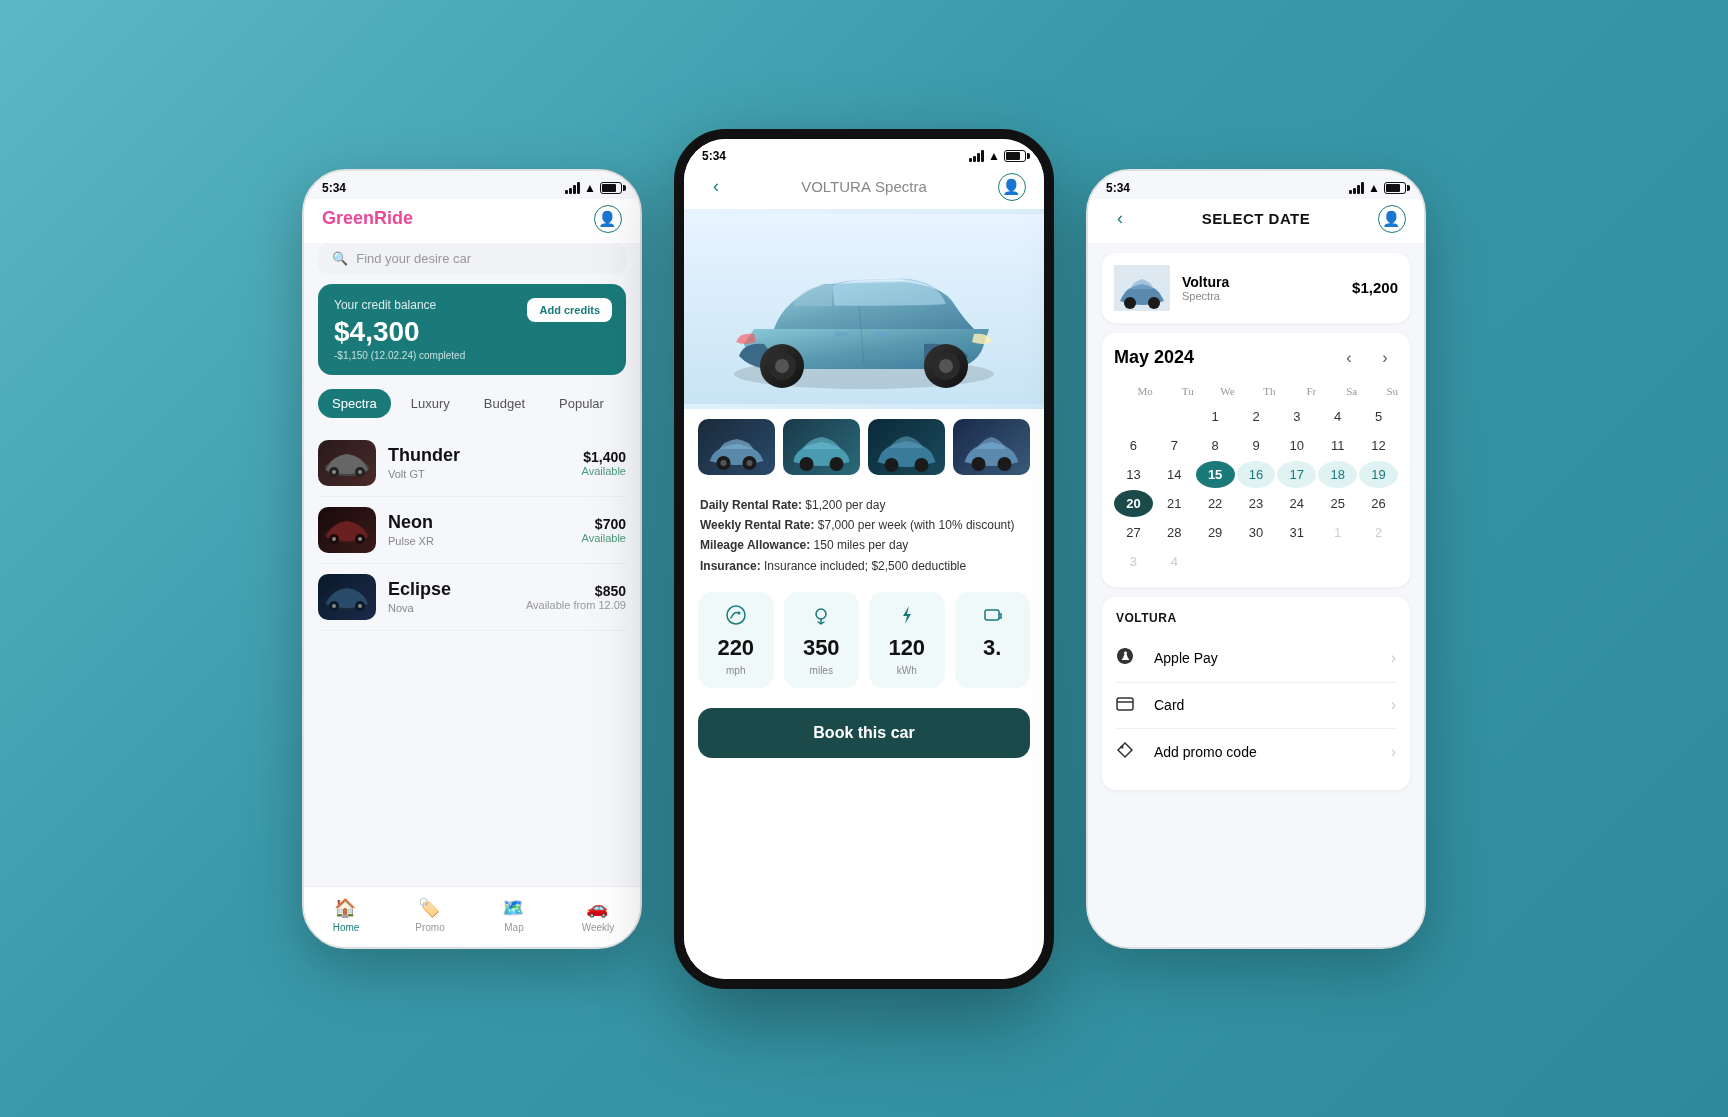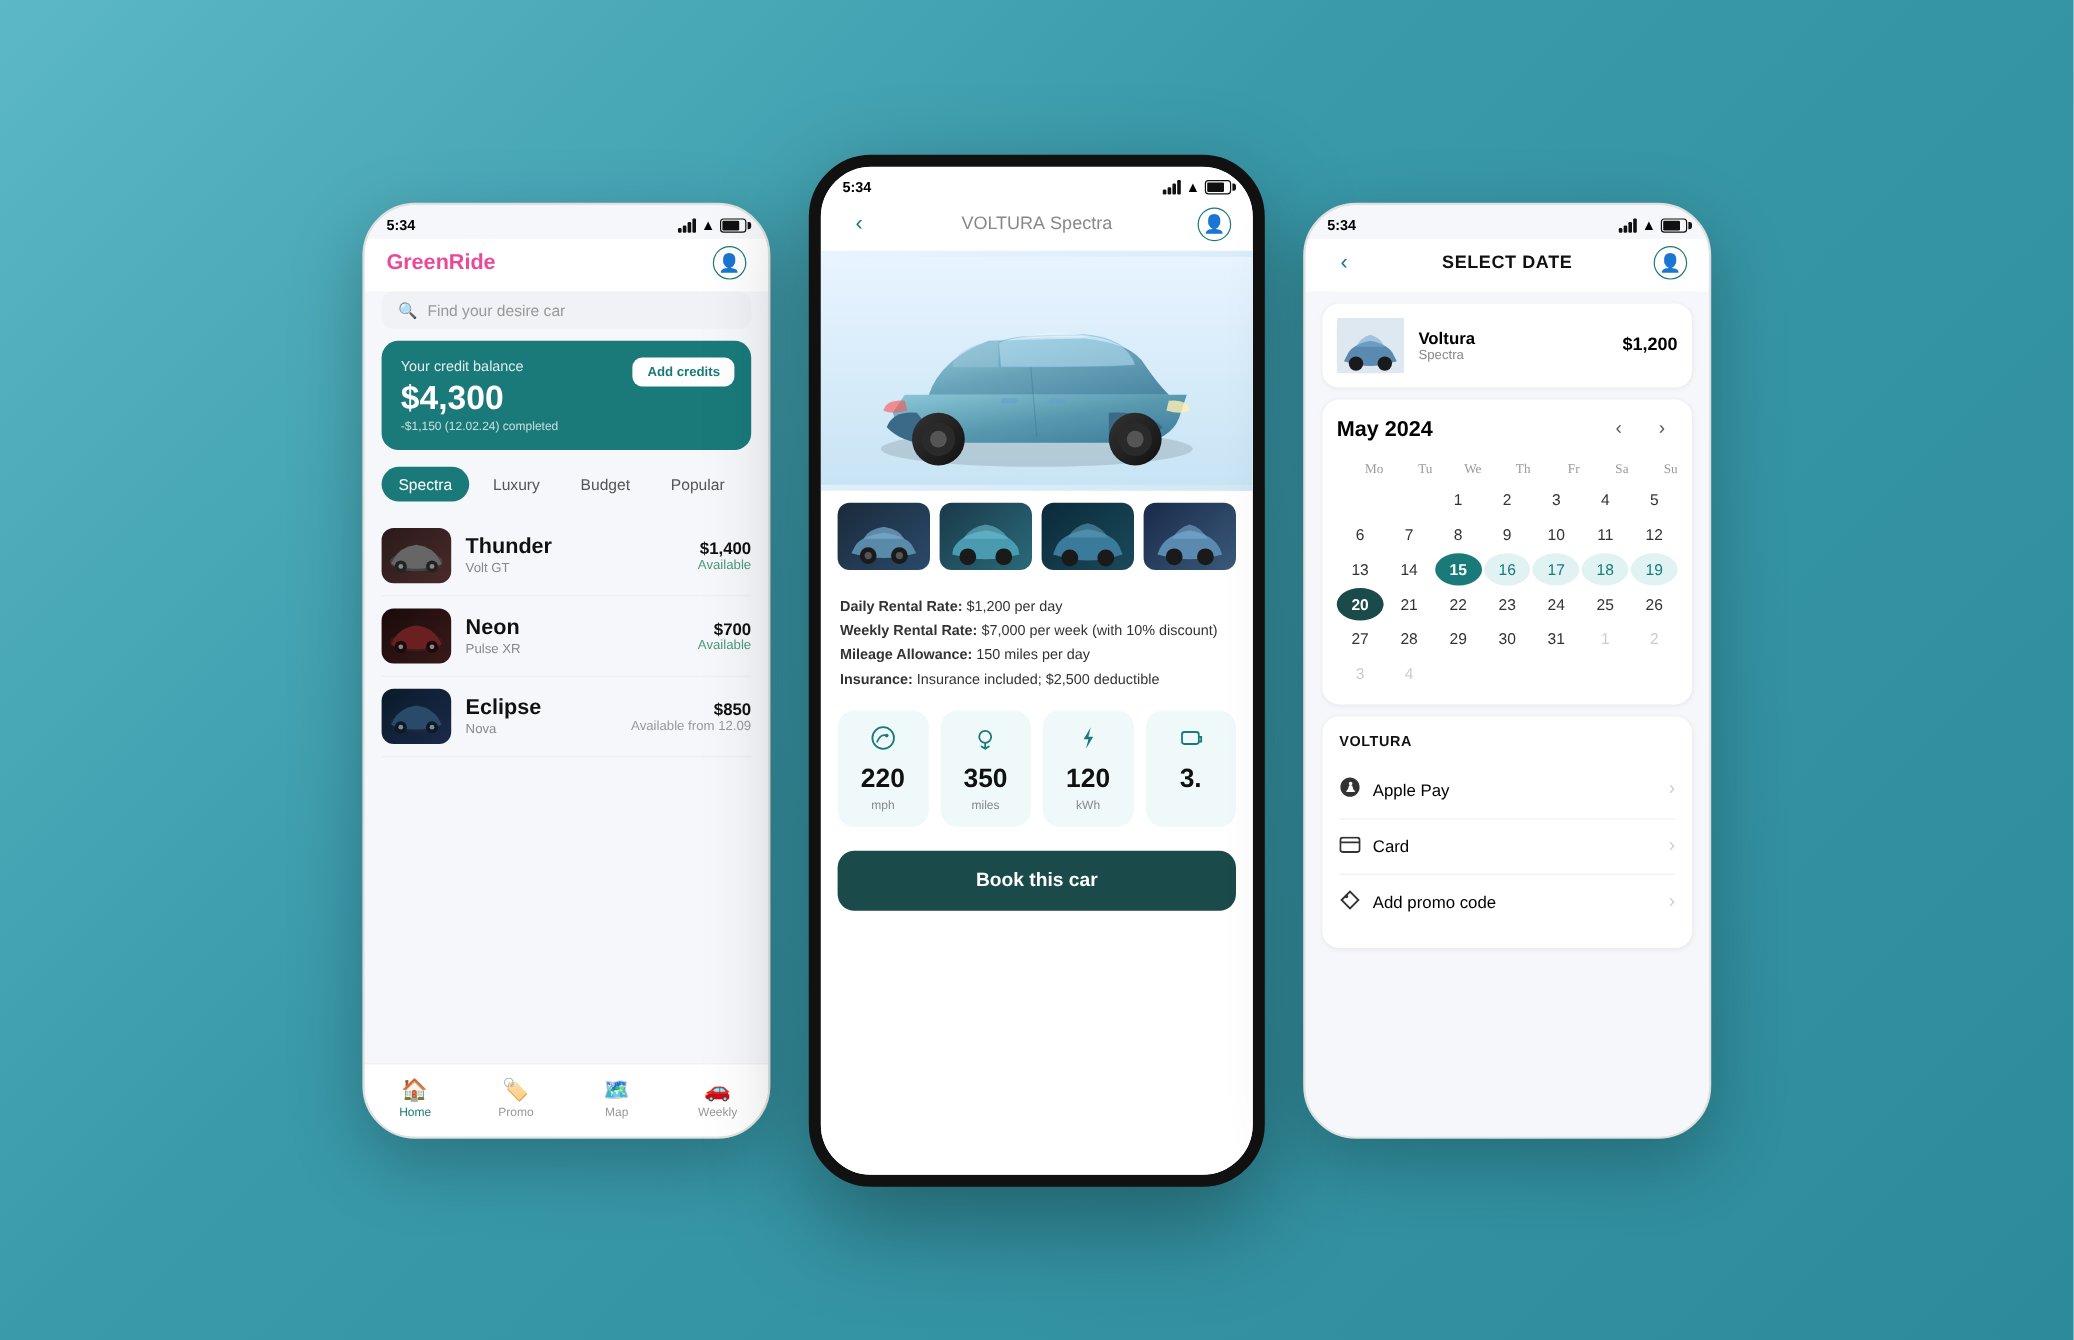--- a/index.html
+++ b/index.html
@@ -396,21 +396,21 @@
     .payment-title { font-size: 12px; font-weight: 700; letter-spacing: 0.5px; color: #111; margin-bottom: 10px; }
     .payment-item {
       display: flex;
       align-items: center;
       justify-content: space-between;
       padding: 12px 0;
       border-bottom: 1px solid #f0f0f0;
       cursor: pointer;
     }
     .payment-item:last-child { border-bottom: none; }
-    .payment-left { display: flex; align-items: center; gap: 10px; font-size: 14px; font-weight: 500; }
+    .payment-left { display: flex; align-items: center; gap: 20px; font-size: 14px; font-weight: 500; }
     .payment-icon { font-size: 18px; }
 
     
     .thumb-car-1 { background: linear-gradient(135deg, #1a2a3a 0%, #2a4a6a 100%); }
     .thumb-car-2 { background: linear-gradient(135deg, #1a3a4a 0%, #2a6a7a 100%); }
     .thumb-car-3 { background: linear-gradient(135deg, #0a2a3a 0%, #1a4a5a 100%); }
     .thumb-car-4 { background: linear-gradient(135deg, #1a2a4a 0%, #3a5a7a 100%); }
 
     .user-icon {
       width: 28px;

